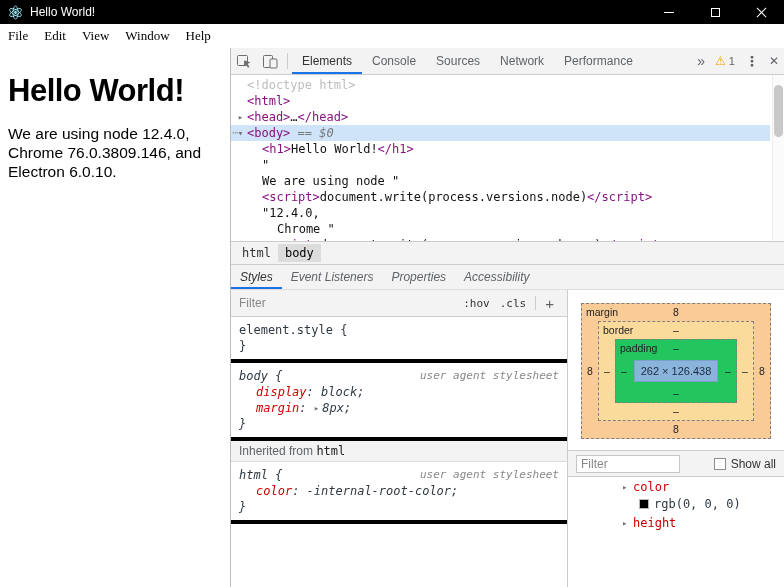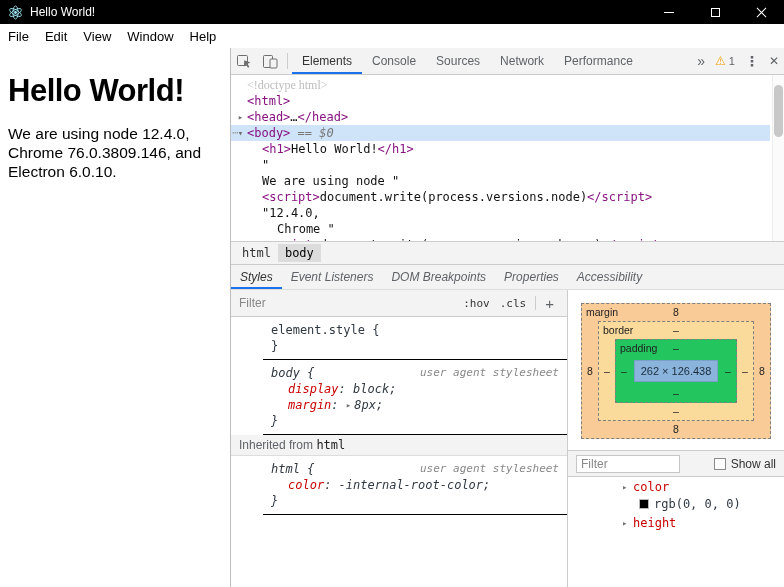--- a/index.html
+++ b/index.html
@@ -14,21 +14,21 @@
   .win-btn { width:46px; height:100%; display:flex; align-items:center; justify-content:center; cursor:default; }
   .ico-min { width:10px; height:1px; background:#fff; display:block; }
   .ico-max { width:9px; height:9px; border:1px solid #fff; display:block; }
   .ico-close { position:relative; width:11px; height:11px; display:block; }
   .ico-close::before,.ico-close::after { content:""; position:absolute; left:-1px; top:5px; width:13px; height:1px; background:#fff; }
   .ico-close::before { transform:rotate(45deg); }
   .ico-close::after  { transform:rotate(-45deg); }
 
   
   .menubar { height:24px; display:flex; align-items:center; background:#fff; font-size:13px; color:#000; }
-  .menu-item { padding:8px 8px; height:100%; display:flex; align-items:center; }
+  .menu-item { padding:8px 8px; height:100%; display:flex; align-items:center;font-family:Liberation Serif, serif; }
 
   
   .main { display:flex; height:539px; }
   .app-pane { width:230px; flex:none; padding:8px; background:#fff; overflow:hidden; }
   .app-pane h1 { font-size:31px; font-weight:bold; color:#000; margin:17px 0 16px; letter-spacing:-0.5px; }
   .app-pane p { font-size:15.5px; line-height:1.22; color:#000; width:214px; }
 
   
   .devtools { flex:1; min-width:0; border-left:1px solid #bdbdbd; display:flex; flex-direction:column; background:#fff; }
 
@@ -78,21 +78,21 @@
   .styles-col { width:336px; flex:none; display:flex; flex-direction:column; background:#fff; }
   .filter-bar { height:27px; flex:none; background:#f3f3f3; border-bottom:1px solid #ccc;
     display:flex; align-items:center; padding:0 8px; font-size:11px; color:#333; }
   .styles-filter { flex:1; min-width:0; border:none; background:transparent; font-size:12px; color:#333; outline:none; }
   .styles-filter::placeholder { color:#888; }
   .tb-txt { padding:0 5px; font:11px "DejaVu Sans Mono","Liberation Mono",monospace; color:#333;text-align:center; }
   .vsep2 { width:1px; height:14px; background:#ccc; margin:0 4px; }
   .plus { font-size:15px; font-family:"Liberation Sans",sans-serif; color:#5f6368; }
 
   .rules { flex:1; overflow:hidden; font:12px/16px "DejaVu Sans Mono","Liberation Mono",monospace; color:#303942; }
-  .style-section { border-bottom:1px solid #000000; padding:5px 8px;margin-left:32px; }
+  .style-section { border-bottom:4px solid #000000; padding:5px 8px; }
   .style-section.ua { font-style:italic; }
   .rule-line { display:flex; white-space:pre; }
   .origin { margin-left:auto; color:#888; font-size:11px; font-style:italic; padding-left:8px; }
   .prop-line { padding-left:17px; white-space:pre; }
   .prop-name { color:#c80000; }
   .prop-value { color:#303942; }
   .prop-arrow { color:#727272; font-size:9px; margin-right:3px; vertical-align:1px; }
   .inherited-bar { background:#f3f3f3; border-bottom:1px solid #ddd; height:21px; line-height:21px;
     padding-left:8px; font-size:12px; color:#5f6368; font-family:"Liberation Sans",sans-serif; }
   .inherited-link { font:12px "DejaVu Sans Mono","Liberation Mono",monospace; color:#222; }
@@ -192,21 +192,21 @@
           <span class="warn-tri">⚠</span>
           <span class="warn-count">1</span>
         </div>
         <div class="icon-btn dots-v">⋮</div>
         <div class="icon-btn x-close">✕</div>
       </div>
     </div>
 
     <div class="dt-tree-wrap">
       <div class="dt-tree">
-          <div class="tree-line" style="padding-left: 16px; font-family: Liberation Serif, serif;"><span class="tok-doctype">&lt;!doctype html&gt;</span></div>
+          <div class="tree-line" style="padding-left: 16px;"><span class="tok-doctype">&lt;!doctype html&gt;</span></div>
           <div class="tree-line" style="padding-left: 16px;"><span class="tok-tag">&lt;html&gt;</span></div>
           <div class="tree-line" style="padding-left: 16px;"><span class="tree-arrow">▸</span><span class="tok-tag">&lt;head&gt;</span><span class="tok-text">…</span><span class="tok-tag">&lt;/head&gt;</span></div>
           <div class="tree-line selected" style="padding-left: 16px;"><span class="tree-dots">⋯</span><span class="tree-arrow">▾</span><span class="tok-tag">&lt;body&gt;</span><span class="tok-meta"> == $0</span></div>
           <div class="tree-line" style="padding-left: 31px;"><span class="tok-tag">&lt;h1&gt;</span><span class="tok-text">Hello World!</span><span class="tok-tag">&lt;/h1&gt;</span></div>
           <div class="tree-line" style="padding-left: 31px;"><span class="tok-text">"</span></div>
           <div class="tree-line" style="padding-left: 31px;"><span class="tok-text">We are using node "</span></div>
           <div class="tree-line" style="padding-left: 31px;"><span class="tok-tag">&lt;script&gt;</span><span class="tok-text">document.write(process.versions.node)</span><span class="tok-tag">&lt;/script&gt;</span></div>
           <div class="tree-line" style="padding-left: 31px;"><span class="tok-text">"12.4.0,</span></div>
           <div class="tree-line" style="padding-left: 46px;"><span class="tok-text">Chrome "</span></div>
           <div class="tree-line" style="padding-left: 31px;"><span class="tok-tag">&lt;script&gt;</span><span class="tok-text">document.write(process.versions.chrome)</span><span class="tok-tag">&lt;/script&gt;</span></div>
@@ -218,21 +218,20 @@
 
     <div class="dt-crumbs">
         <span class="crumb">html</span>
         <span class="crumb selected">body</span>
       </div>
 
     <div class="dt-sidebar">
       <div class="sb-tabs">
           <div class="sb-tab active">Styles</div>
           <div class="sb-tab">Event Listeners</div>
-          <div class="sb-tab">DOM Breakpoints</div>
           <div class="sb-tab">Properties</div>
           <div class="sb-tab">Accessibility</div>
         </div>
       <div class="sb-body">
 
         <div class="styles-col">
           <div class="filter-bar">
             <input class="styles-filter" placeholder="Filter" style="">
             <span class="tb-txt">:hov</span>
             <span class="tb-txt">.cls</span>

